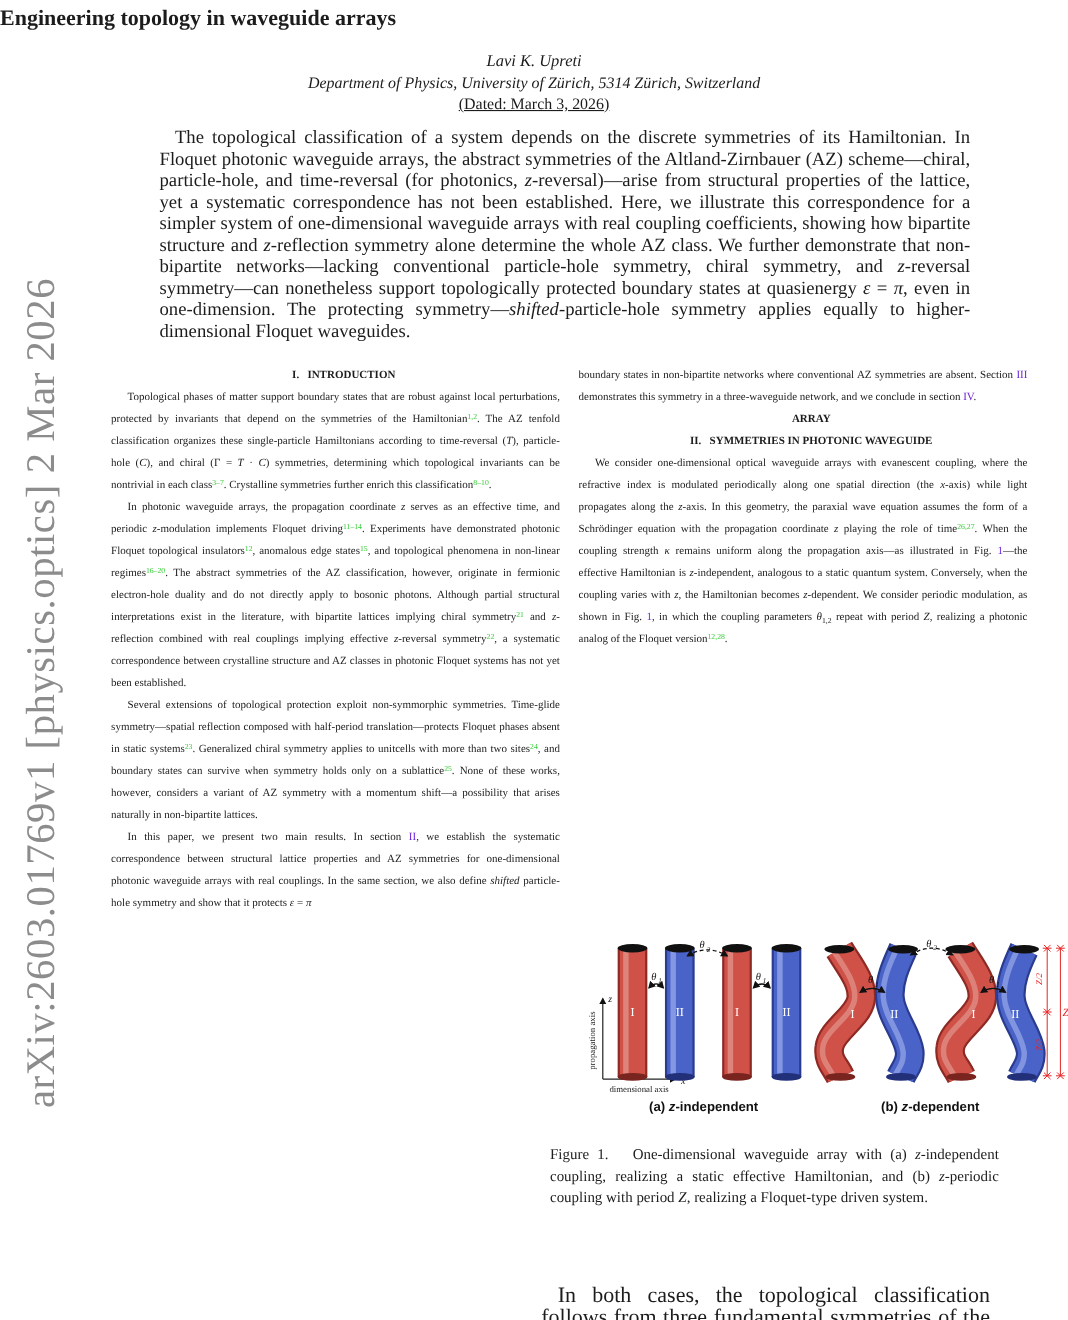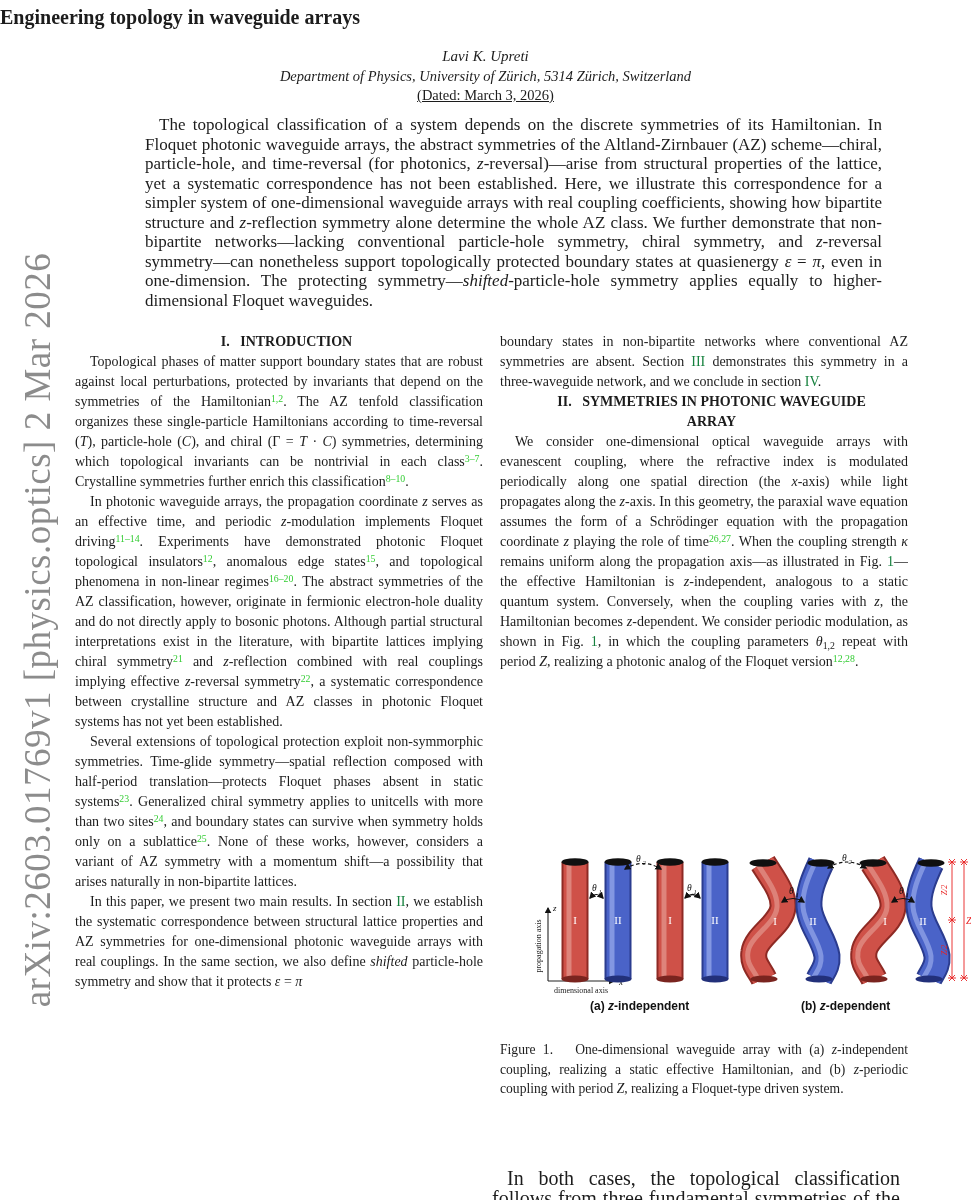--- a/index.html
+++ b/index.html
@@ -6,31 +6,31 @@
   #page{position:relative;width:971px;height:1200px;background:#ffffff;overflow:hidden;
         font-family:"Liberation Serif",serif;color:#1c1c1c;}
   .watermark{position:absolute;left:-367px;top:605px;width:810px;height:50px;line-height:50px;
         text-align:center;transform:rotate(-90deg);font-size:37px;color:#8c8c8c;letter-spacing:0.5px;}
   .title{position:absolute;top:6px;left:0;right:0;font-size:20px;font-weight:bold;}
   .author{position:absolute;top:48px;left:0;right:0;text-align:center;font-size:15px;font-style:italic;}
   .affil{position:absolute;top:68px;left:0;right:0;text-align:center;font-size:14.5px;font-style:italic;}
   .dateline{position:absolute;top:87px;left:0;right:0;text-align:center;font-size:14.5px;text-decoration:underline;}
   .abstract{position:absolute;left:145px;top:115px;width:737px;font-size:17px;line-height:19.5px;
         text-align:justify;text-indent:14px;}
-  .col{position:absolute;width:408px;text-align:justify;font-size:14px;line-height:20px;overflow:hidden;}
+  .col{position:absolute;width:408px;text-align:justify;font-size:10px;line-height:20px;overflow:hidden;margin-left:26px;}
   .col-left{left:75px;top:332px;height:868px;}
   .col-right{left:500px;top:332px;height:516px;}
   .sec-head{text-align:center;font-weight:bold;margin:0 0 17px 0;text-indent:0;}
   .sec-head2{text-align:center;font-weight:bold;margin:30px 0 0 0;text-indent:0;line-height:20px;}
   .sec-head2b{text-align:center;font-weight:bold;margin:0 0 22px 0;text-indent:0;line-height:20px;}
   .para{margin:0;text-indent:15px;}
   .para.noindent{text-indent:0;}
   .it{font-style:italic;}
   .supref{color:#33cc33;font-size:0.7em;position:relative;top:-0.45em;line-height:0;}
-  .rlink{color:#15803d;}
+  .rlink{color:#6d28d9;}
   .sub{font-size:0.7em;position:relative;top:0.28em;line-height:0;}
   .figwrap{position:absolute;left:505px;top:850px;width:466px;height:172px;}
   .figcaption{position:absolute;left:500px;top:1040px;width:408px;font-size:13.6px;line-height:19.5px;
         text-align:justify;}
   .postfig{position:absolute;left:492px;top:1144px;width:408px;height:56px;overflow:hidden;
         text-align:justify;font-size:20px;line-height:20px;margin-top:24px;}
   svg text{font-family:"Liberation Serif",serif;}
   .fig-sub-caption{font-family:"Liberation Sans",sans-serif;font-weight:bold;font-size:12px;fill:#111;}
   .fig-math{font-style:italic;fill:#111;}
   .wg-label{fill:#ffffff;font-size:11px;}
@@ -53,22 +53,22 @@
 <div class="col col-left">
   <p class="para sec-head">I.&nbsp;&nbsp;&nbsp;INTRODUCTION</p>
   <p class="para"><span>Topological phases of matter support boundary states that are robust against local perturbations, protected by invariants that depend on the symmetries of the Hamiltonian</span><span class="supref">1,2</span><span>. The AZ tenfold classification organizes these single-particle Hamiltonians according to time-reversal (</span><span class="it">T</span><span>), particle-hole (</span><span class="it">C</span><span>), and chiral (Γ = </span><span class="it">T</span><span> · </span><span class="it">C</span><span>) symmetries, determining which topological invariants can be nontrivial in each class</span><span class="supref">3–7</span><span>. Crystalline symmetries further enrich this classification</span><span class="supref">8–10</span><span>.</span></p>
   <p class="para"><span>In photonic waveguide arrays, the propagation coordinate </span><span class="it">z</span><span> serves as an effective time, and periodic </span><span class="it">z</span><span>-modulation implements Floquet driving</span><span class="supref">11–14</span><span>. Experiments have demonstrated photonic Floquet topological insulators</span><span class="supref">12</span><span>, anomalous edge states</span><span class="supref">15</span><span>, and topological phenomena in non-linear regimes</span><span class="supref">16–20</span><span>. The abstract symmetries of the AZ classification, however, originate in fermionic electron-hole duality and do not directly apply to bosonic photons. Although partial structural interpretations exist in the literature, with bipartite lattices implying chiral symmetry</span><span class="supref">21</span><span> and </span><span class="it">z</span><span>-reflection combined with real couplings implying effective </span><span class="it">z</span><span>-reversal symmetry</span><span class="supref">22</span><span>, a systematic correspondence between crystalline structure and AZ classes in photonic Floquet systems has not yet been established.</span></p>
   <p class="para"><span>Several extensions of topological protection exploit non-symmorphic symmetries.  Time-glide symmetry—spatial reflection composed with half-period translation—protects Floquet phases absent in static systems</span><span class="supref">23</span><span>. Generalized chiral symmetry applies to unitcells with more than two sites</span><span class="supref">24</span><span>, and boundary states can survive when symmetry holds only on a sublattice</span><span class="supref">25</span><span>. None of these works, however, considers a variant of AZ symmetry with a momentum shift—a possibility that arises naturally in non-bipartite lattices.</span></p>
   <p class="para"><span>In this paper, we present two main results.  In section </span><span class="rlink">II</span><span>, we establish the systematic correspondence between structural lattice properties and AZ symmetries for one-dimensional photonic waveguide arrays with real couplings.  In the same section, we also define </span><span class="it">shifted</span><span> particle-hole symmetry and show that it protects </span><span class="it">ε</span><span> = </span><span class="it">π</span></p>
 </div>
 
 <div class="col col-right">
   <p class="para noindent"><span>boundary states in non-bipartite networks where conventional AZ symmetries are absent.  Section </span><span class="rlink">III</span><span> demonstrates this symmetry in a three-waveguide network, and we conclude in section </span><span class="rlink">IV</span><span>.</span></p>
+  <p class="para sec-head2b">ARRAY</p>
   <p class="para sec-head2">II.&nbsp;&nbsp;&nbsp;SYMMETRIES IN PHOTONIC WAVEGUIDE</p>
-  <p class="para sec-head2b">ARRAY</p>
   <p class="para"><span>We consider one-dimensional optical waveguide arrays with evanescent coupling, where the refractive index is modulated periodically along one spatial direction (the </span><span class="it">x</span><span>-axis) while light propagates along the </span><span class="it">z</span><span>-axis.  In this geometry, the paraxial wave equation assumes the form of a Schrödinger equation with the propagation coordinate </span><span class="it">z</span><span> playing the role of time</span><span class="supref">26,27</span><span>.  When the coupling strength </span><span class="it">κ</span><span> remains uniform along the propagation axis—as illustrated in Fig. </span><span class="rlink">1</span><span>—the effective Hamiltonian is </span><span class="it">z</span><span>-independent, analogous to a static quantum system. Conversely, when the coupling varies with </span><span class="it">z</span><span>, the Hamiltonian becomes </span><span class="it">z</span><span>-dependent.  We consider periodic modulation, as shown in Fig. </span><span class="rlink">1</span><span>, in which the coupling parameters </span><span class="it">θ</span><span class="sub">1,2</span><span> repeat with period </span><span class="it">Z</span><span>, realizing a photonic analog of the Floquet version</span><span class="supref">12,28</span><span>.</span></p>
 </div>
 
 <div class="figwrap">
 <svg width="466" height="172" viewBox="0 0 466 172">
   <defs>
     <marker id="ah" markerWidth="7" markerHeight="7" refX="4.5" refY="3" orient="auto-start-reverse">
       <path d="M0,0 L5.5,3 L0,6 z" fill="#111"></path>
     </marker>
   </defs>

